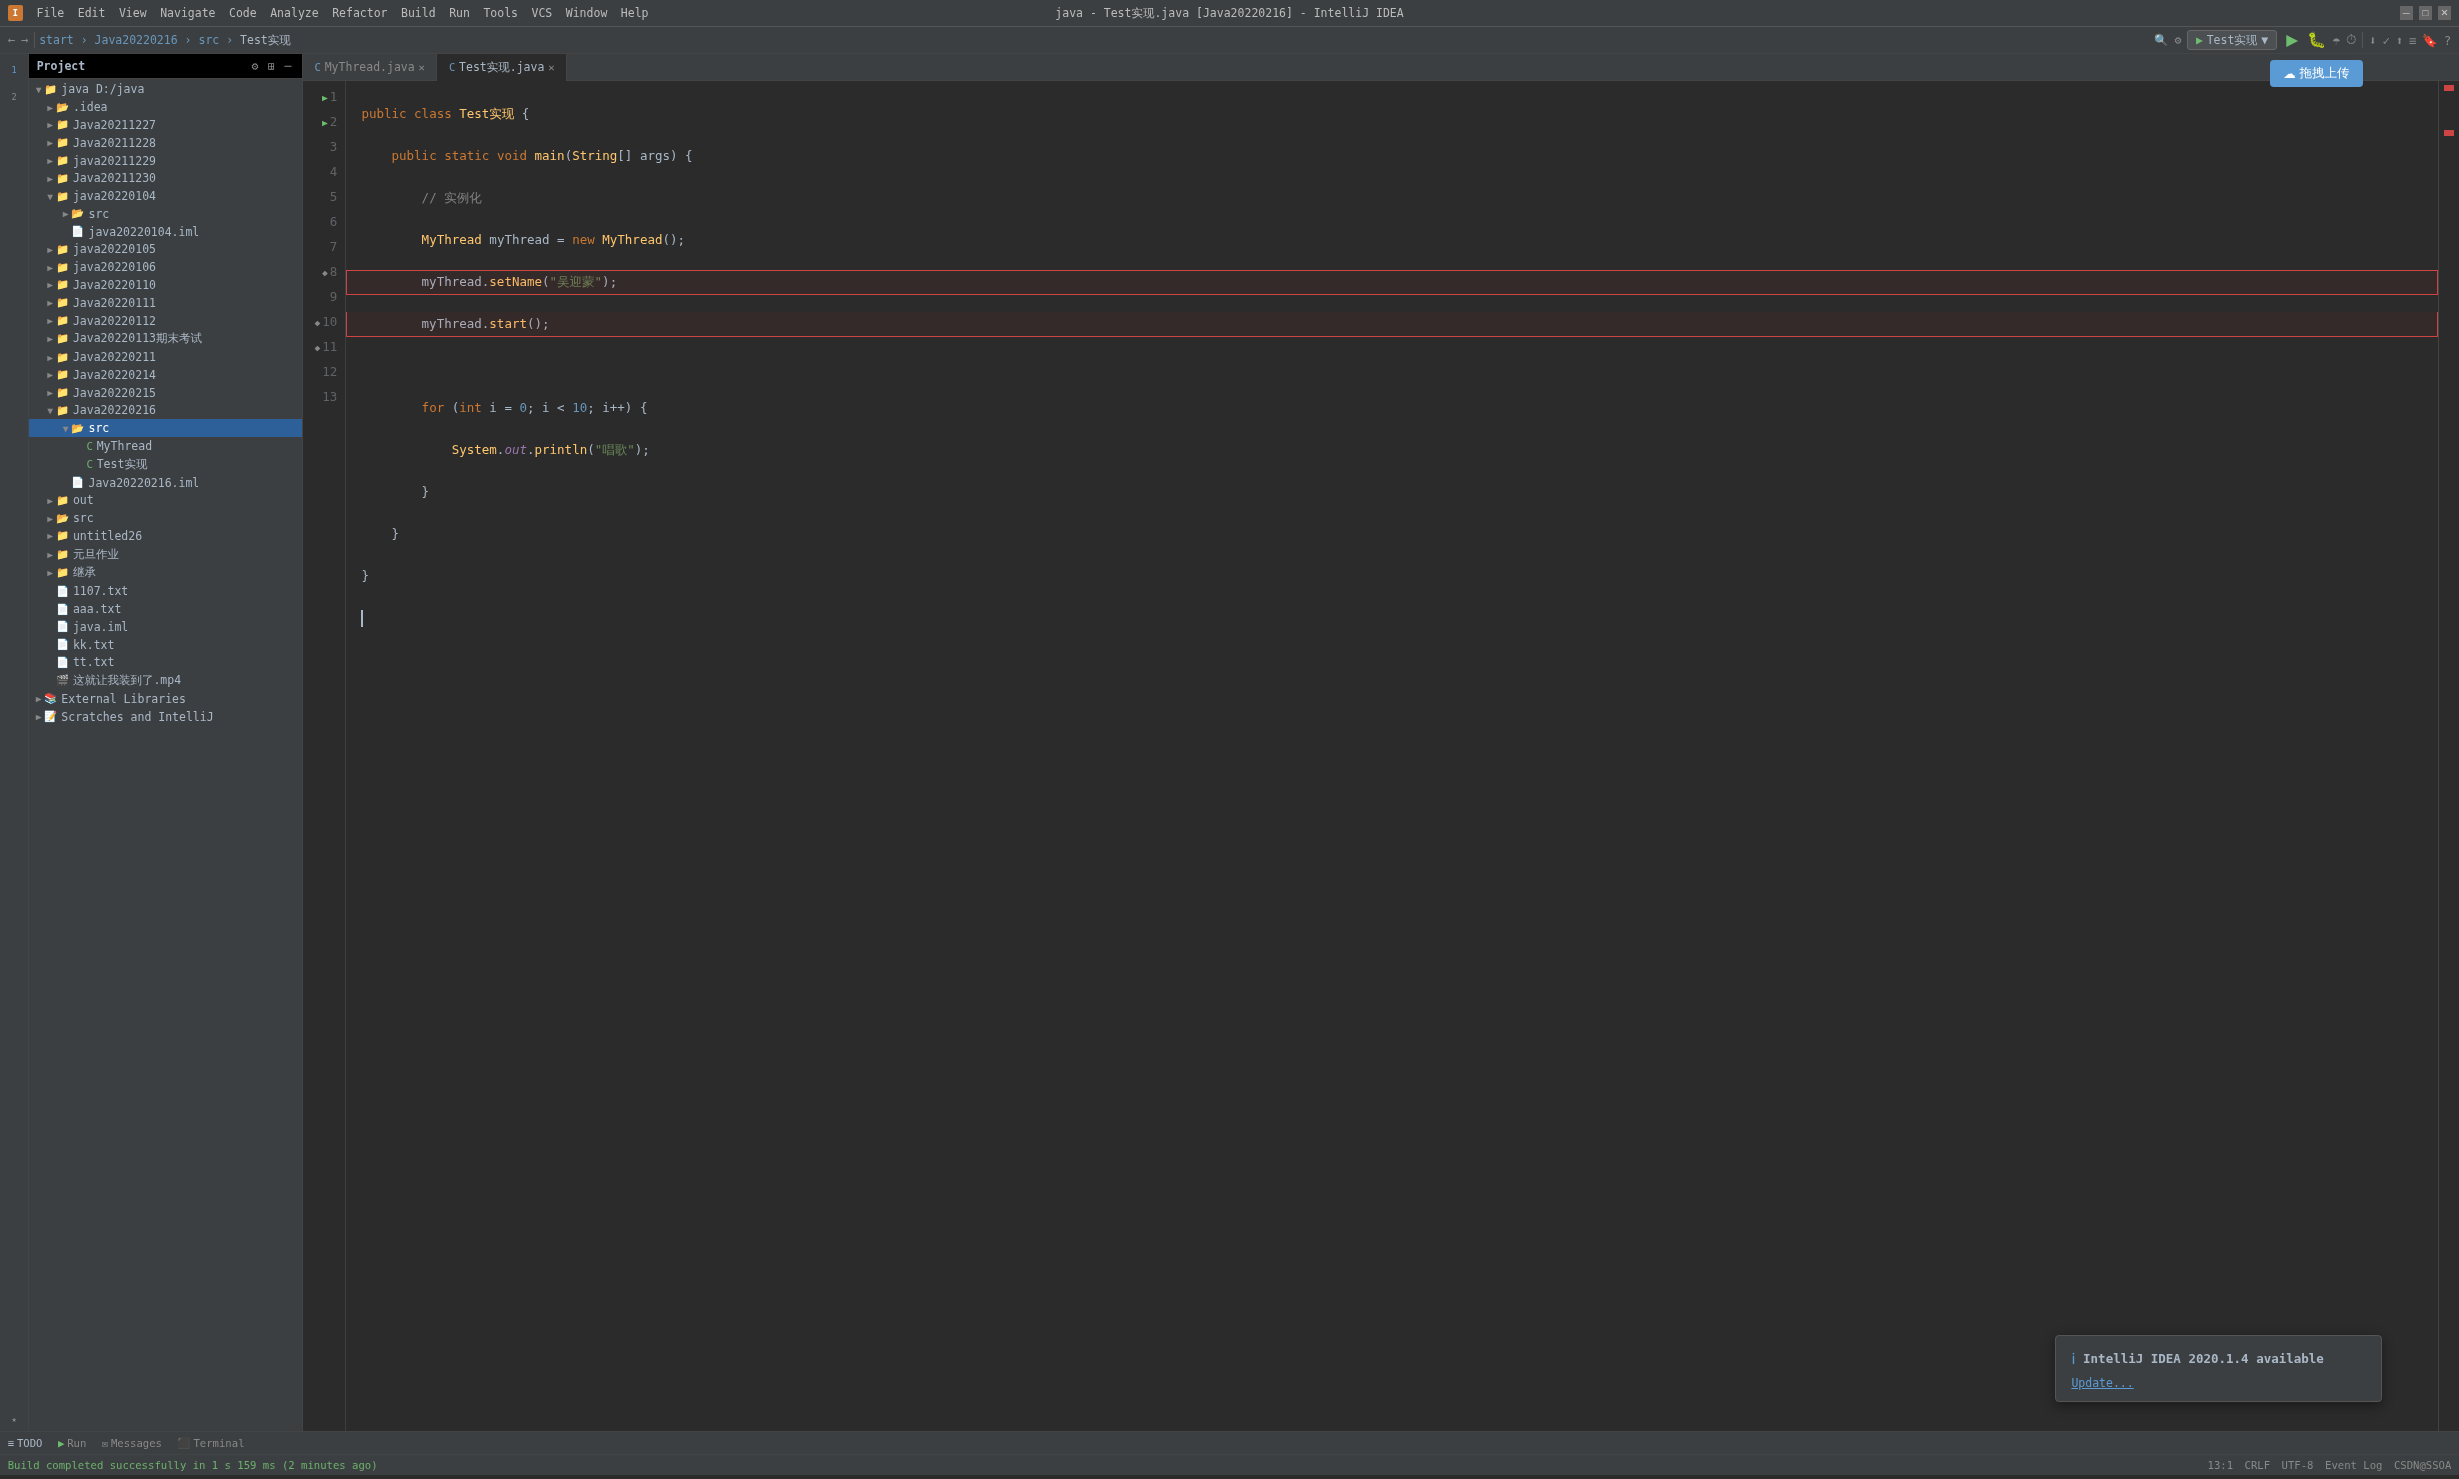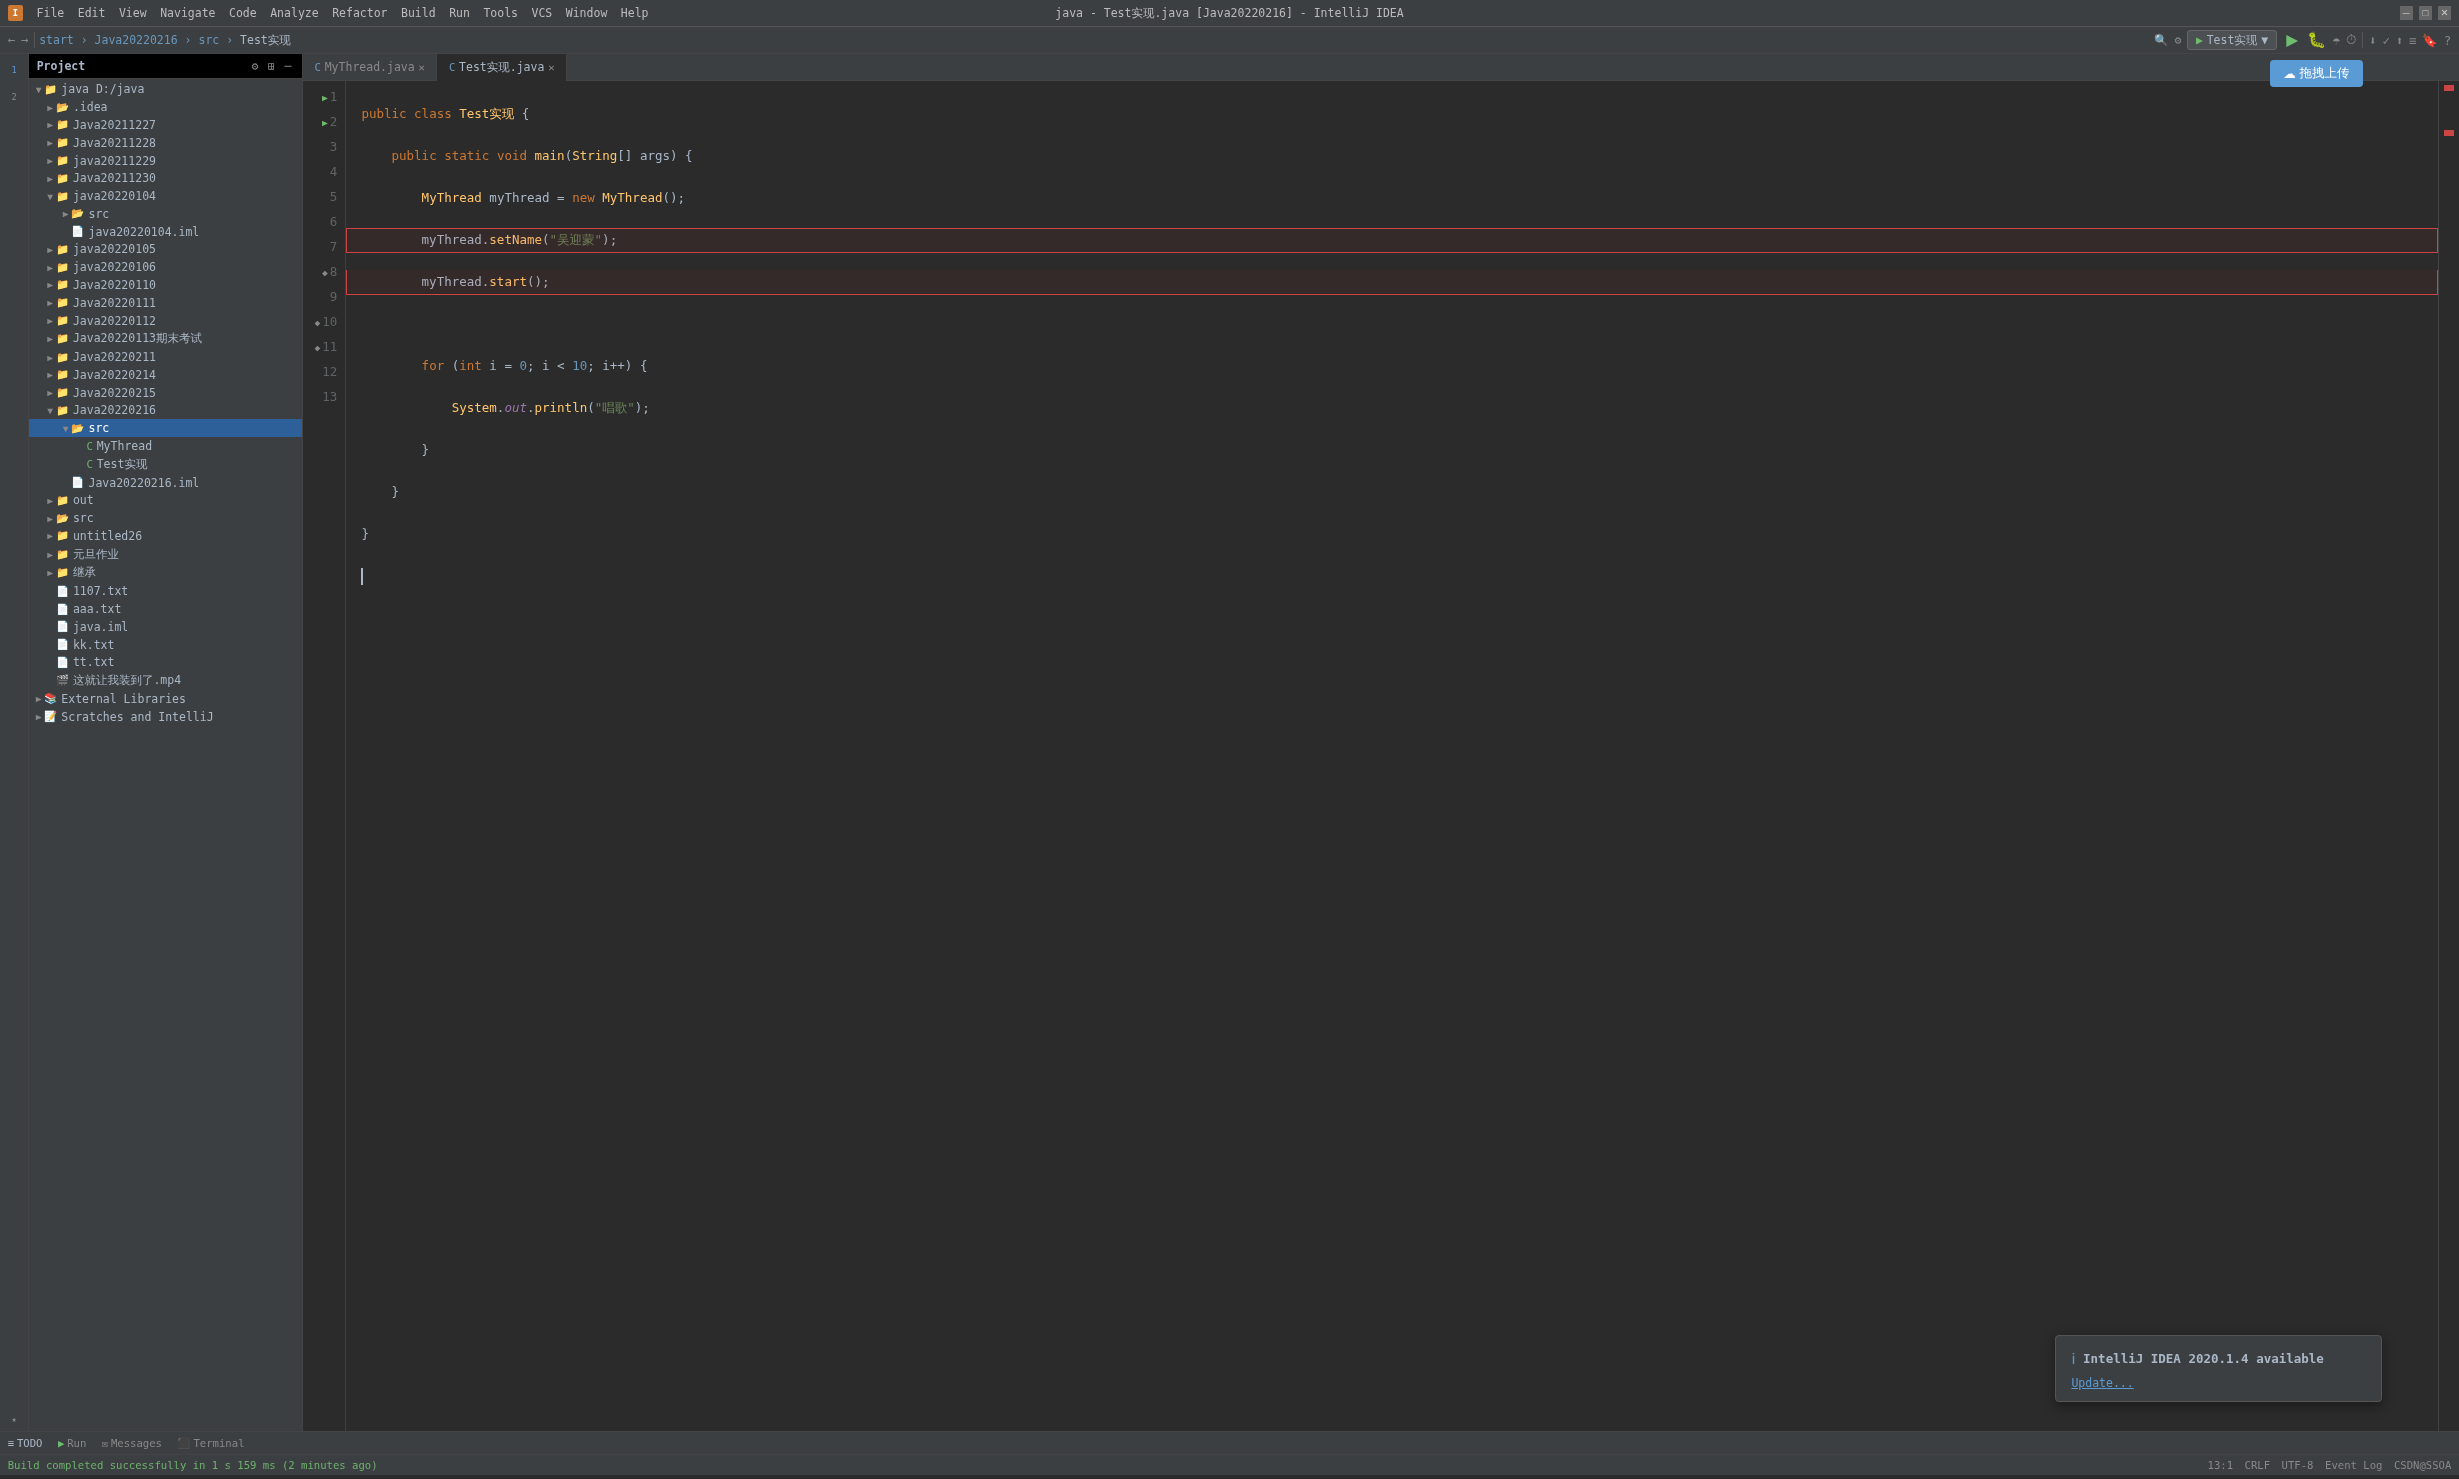--- a/index.html
+++ b/index.html
@@ -697,20 +697,23 @@
       <div class="code-content">
 
         <div class="code-line">
           <span class="kw">public </span><span class="kw">class </span><span style="color:#ffc66d;">Test实现</span><span> {</span>
         </div>
 
         <div class="code-line">
           <span>    </span><span class="kw">public </span><span class="kw">static </span><span class="kw">void </span><span style="color:#ffc66d;">main</span><span>(</span><span class="cls">String</span><span>[] args) {</span>
         </div>
 
+        <div class="code-line">
+          <span>        </span><span class="comment">// 实例化</span>
+        </div>
 
         <div class="code-line">
           <span>        </span><span class="cls">MyThread</span><span> myThread = </span><span class="kw">new </span><span class="cls">MyThread</span><span>();</span>
         </div>
 
         <div class="code-line" style="position:relative;">
           <div style="position:absolute;left:-15.4px;right:0;top:0;bottom:0;background:rgba(180,40,40,0.08);border:1.4px solid #cc4444;pointer-events:none;"></div>
           <span>        myThread.</span><span class="fn">setName</span><span>(</span><span class="str">"吴迎蒙"</span><span>);</span>
         </div>
 

